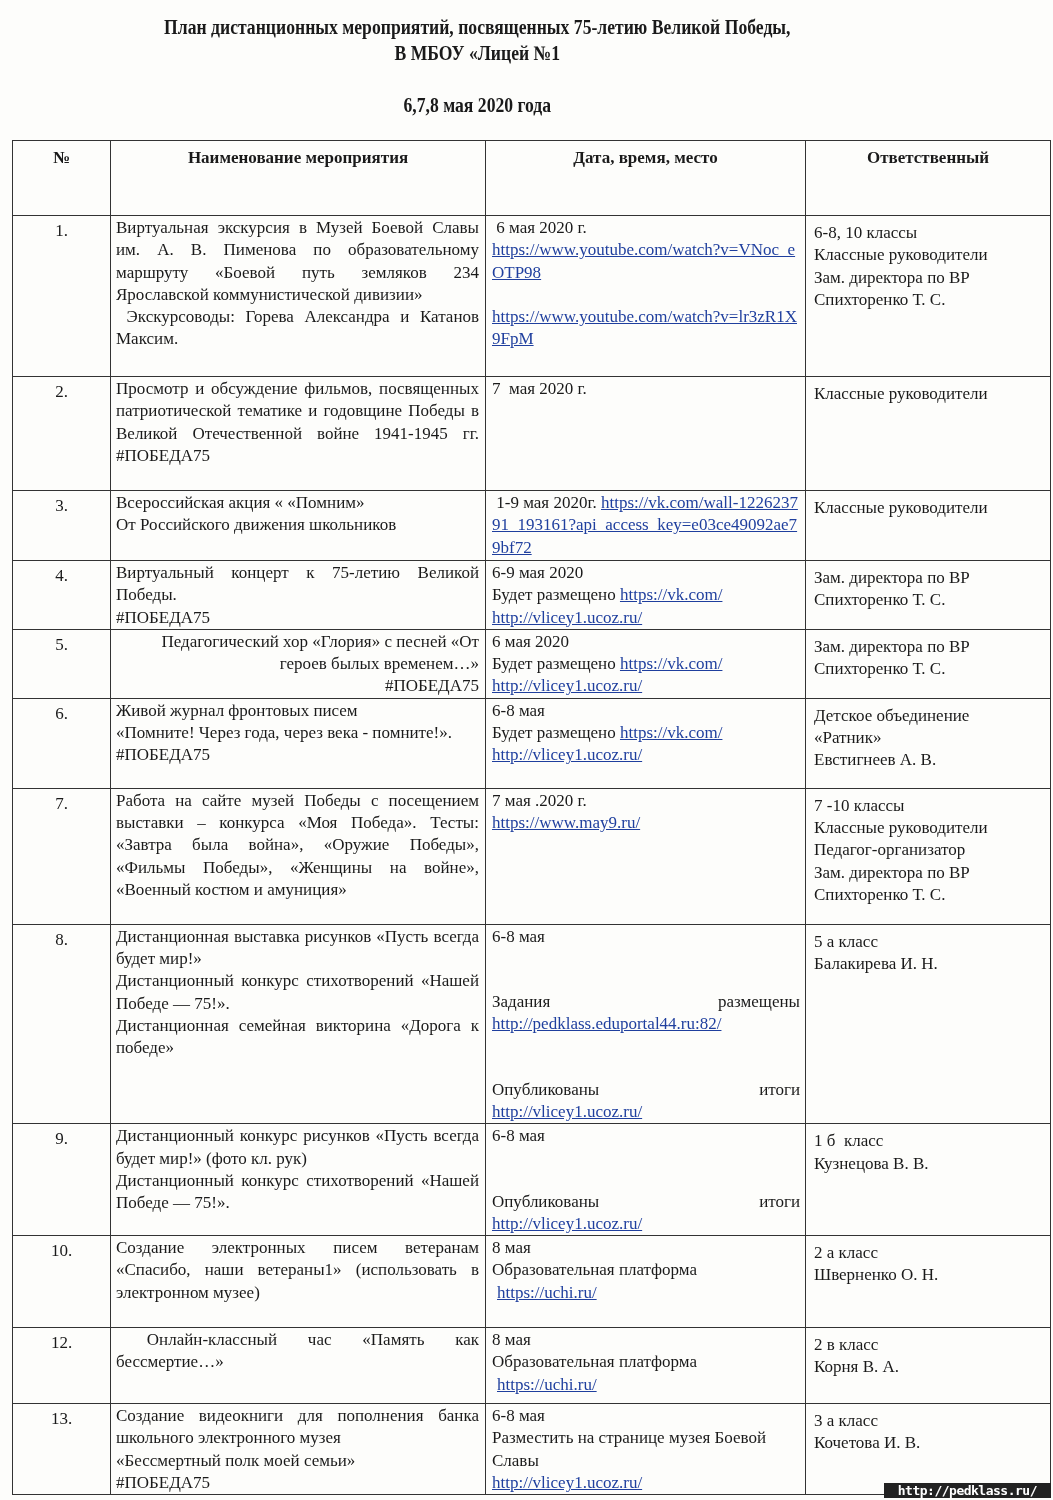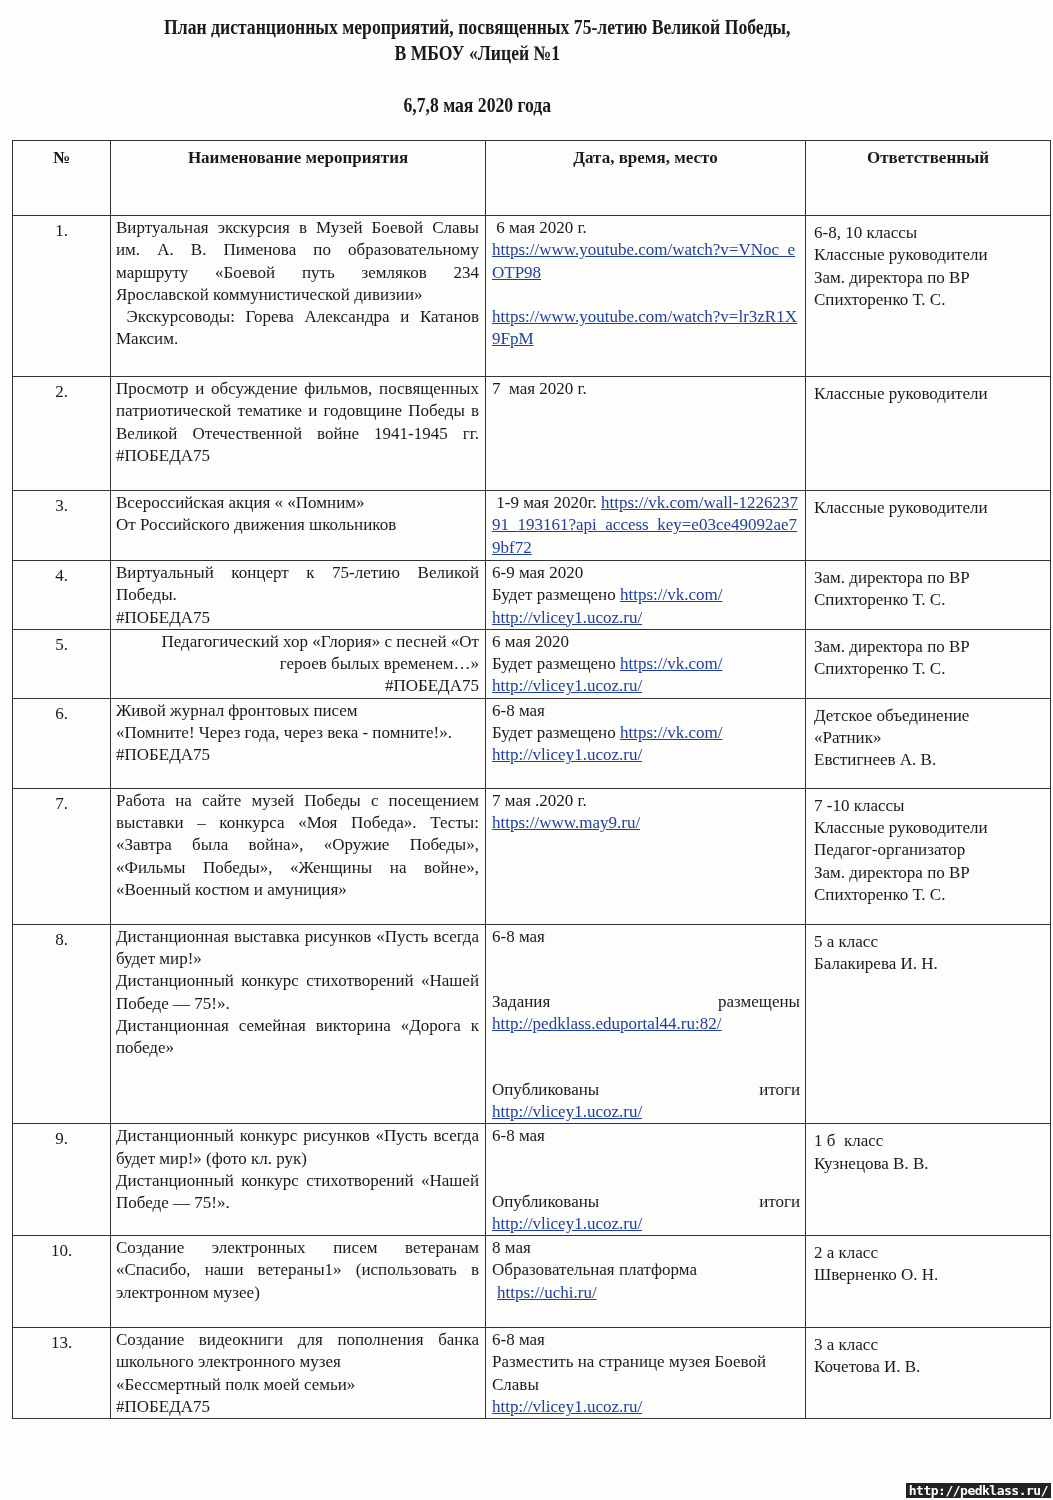--- a/index.html
+++ b/index.html
@@ -24,21 +24,21 @@
   th { font-weight:bold; font-size:17px; padding-top:6px; text-align:center; }
   td.num { text-align:center; padding-top:4px; }
   td.ev { text-align:justify; padding:1px 6px 0 5px; }
   td.dt { padding:1px 5px 0 6px; }
   td.rs { padding:6px 6px 0 8px; }
   .line { display:block; }
   .just { display:flex; justify-content:space-between;margin-top:43px; }
   a.link { color:#1f3f9e; text-decoration:underline; word-break:break-all; }
   .watermark {
     position:absolute; right:2px; bottom:2px; font-family:"DejaVu Sans Mono", monospace;
-    font-size:13px; font-weight:bold; color:#fff; background:#222; padding:0 3px; letter-spacing:-0.5px;
+    font-size:13px; font-weight:bold; color:#fff; background:#222; padding:0 14px; letter-spacing:-0.5px;
   }
 </style>
 </head>
 <body>
 
 <div class="title t1">План дистанционных мероприятий, посвященных 75-летию Великой Победы,</div>
 <div class="title t2">В МБОУ «Лицей №1</div>
 <div class="title t3">6,7,8  мая 2020 года</div>
 
 <table>
@@ -230,20 +230,35 @@
       <span class="line">Образовательная платформа</span>
       <a class="link line" style="padding-left:5px">https://uchi.ru/</a>
     </td>
     <td class="rs">
       <span class="line">2 а класс</span>
       <span class="line">Шверненко О. Н.</span>
     </td>
   </tr>
 
 
+  <tr style="height:76px">
+    <td class="num">12.</td>
+    <td class="ev">
+      <span class="line" style="white-space:pre-wrap"> Онлайн-классный час «Память как бессмертие…»</span>
+    </td>
+    <td class="dt">
+      <span class="line">8 мая</span>
+      <span class="line">Образовательная платформа</span>
+      <a class="link line" style="padding-left:5px">https://uchi.ru/</a>
+    </td>
+    <td class="rs">
+      <span class="line">2 в класс</span>
+      <span class="line">Корня В. А.</span>
+    </td>
+  </tr>
 
   <tr style="height:90px">
     <td class="num">13.</td>
     <td class="ev">
       <span class="line">Создание видеокниги для   пополнения банка школьного электронного музея</span>
       <span class="line">«Бессмертный полк моей семьи»</span>
       <span class="line">#ПОБЕДА75</span>
     </td>
     <td class="dt">
       <span class="line">6-8 мая</span>

